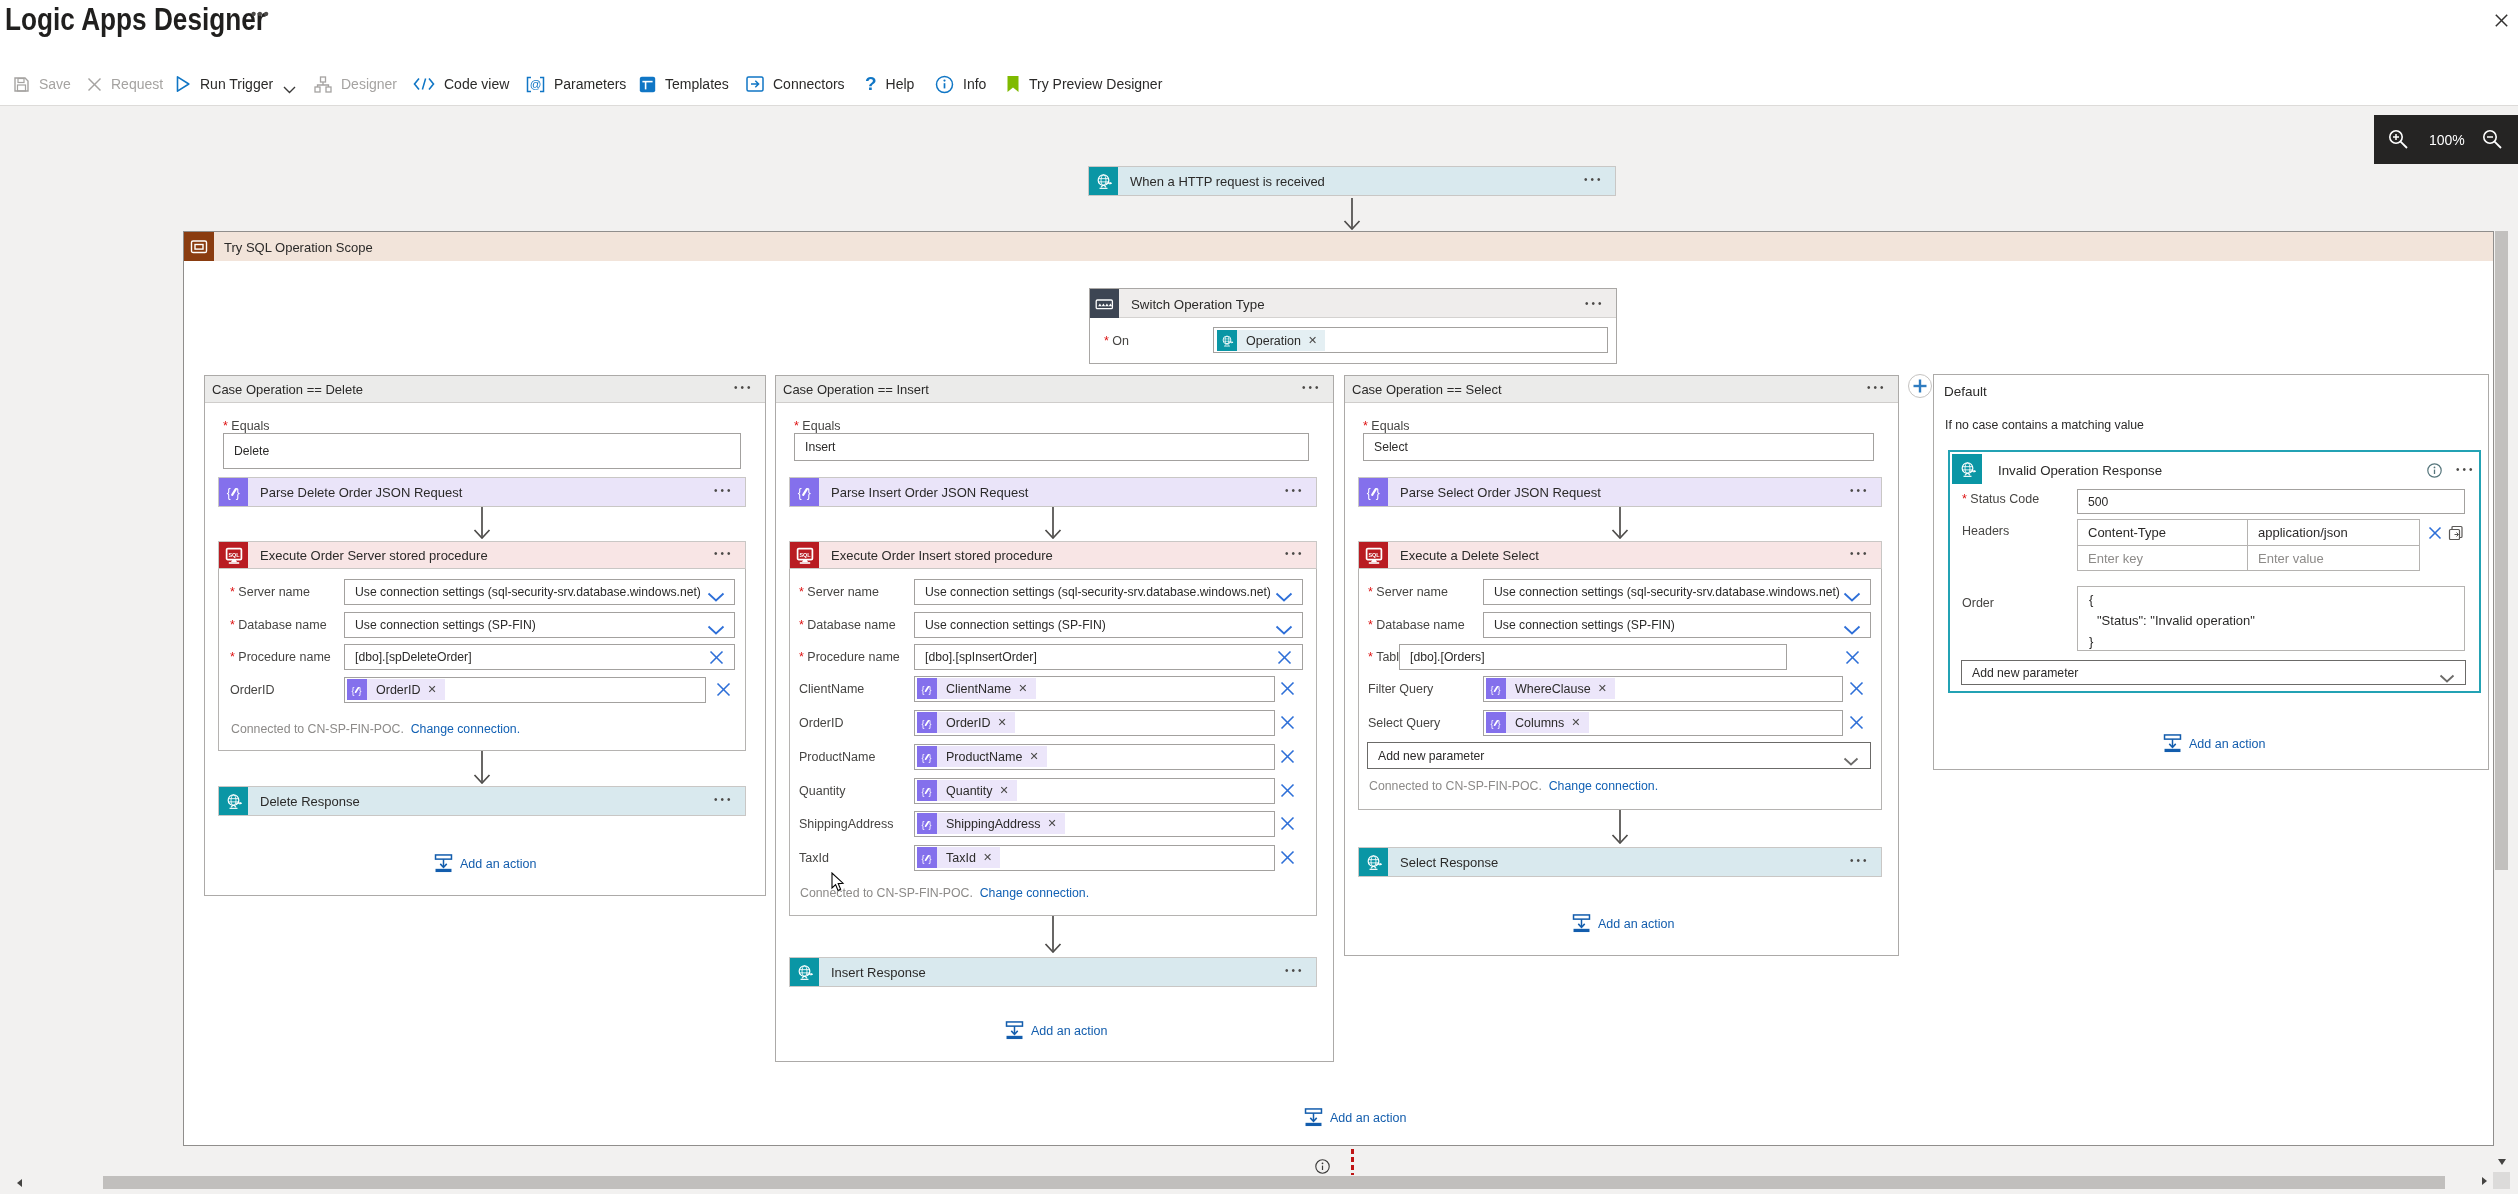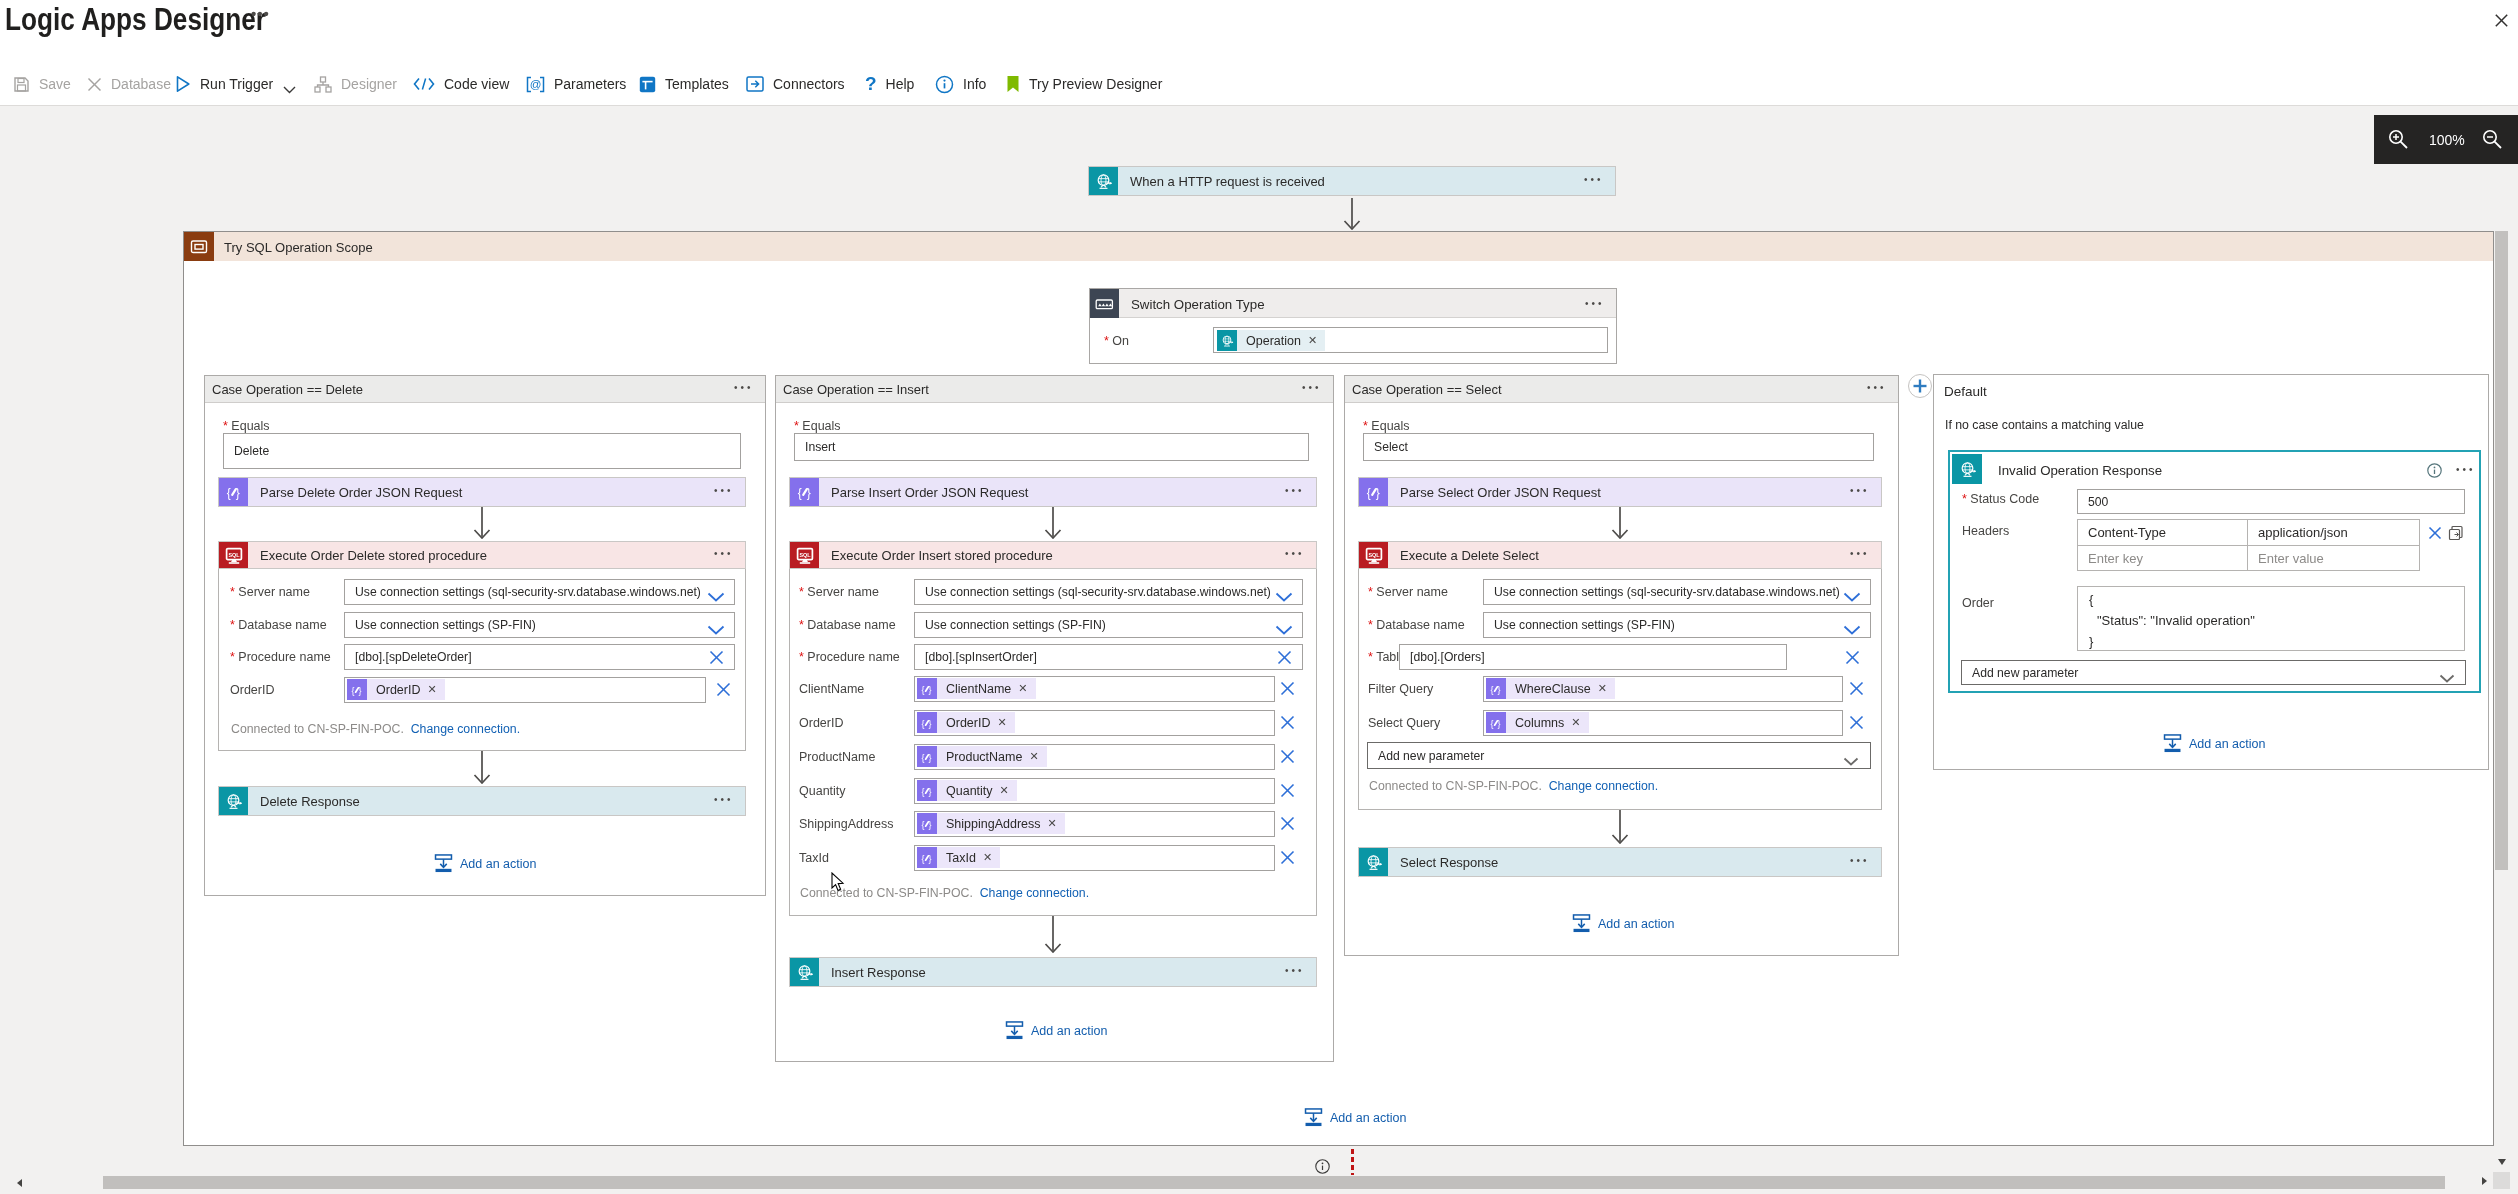--- a/index.html
+++ b/index.html
@@ -38,21 +38,21 @@
       <rect x="5" y="2.5" width="6" height="4" fill="none" stroke="#a5a3a1" stroke-width="1.2"></rect>
       <rect x="4.5" y="9" width="8" height="6" fill="none" stroke="#a5a3a1" stroke-width="1.2"></rect>
     </svg>
     <span style="font-size:14px;color:#a5a3a1;white-space:nowrap">Save</span>
   </div>
 <div class="abs flex" style="left:87px;top:72px;height:24px;gap:9px">
     <svg width="15" height="15" viewBox="0 0 15 15" style="">
       <line x1="1.5" y1="1.5" x2="13.5" y2="13.5" stroke="#a5a3a1" stroke-width="1.5"></line>
       <line x1="13.5" y1="1.5" x2="1.5" y2="13.5" stroke="#a5a3a1" stroke-width="1.5"></line>
     </svg>
-    <span style="font-size:14px;color:#a5a3a1;white-space:nowrap">Database</span>
+    <span style="font-size:14px;color:#a5a3a1;white-space:nowrap">Request</span>
   </div>
 <div class="abs flex" style="left:175px;top:72px;height:24px;gap:9px">
     <svg width="16" height="18" viewBox="0 0 16 18" style="">
       <path d="M2.5 1.8 L13.8 9 L2.5 16.2 z" fill="none" stroke="#1076c5" stroke-width="1.6" stroke-linejoin="round"></path>
     </svg>
     <span style="font-size:14px;color:#2b2a29;white-space:nowrap">Run Trigger</span>
   </div>
 <div class="abs" style="left:283px;top:80px"><svg width="13" height="8" viewBox="0 0 13 8" style="">
       <path d="M1 1 L6.5 6.5 L12 1" fill="none" stroke="#3b3a39" stroke-width="1.4"></path>
     </svg></div>
@@ -216,21 +216,21 @@
 <div class="abs" style="left:218px;top:541px;width:528px;height:210px;background:#fff;border:1px solid #b5b3b1;box-sizing:border-box"></div>
 <div class="bar" style="left:218px;top:541px;width:528px;height:28px;background:#f8e5e5">
 <div class="ic" style="background:#b91c22;height:26px">
       <svg width="18" height="17" viewBox="0 0 18 17" style="">
         <rect x="1.6" y="1.6" width="14.8" height="11" rx="1.2" fill="none" stroke="#fff" stroke-width="1.7"></rect>
         <text x="9" y="9.6" font-size="5.4" font-weight="bold" fill="#fff" text-anchor="middle" font-family="Liberation Sans,sans-serif">SQL</text>
         <path d="M 7.2 13 h3.6 l1.2 2 h-6 z" fill="#fff"></path>
         <rect x="3.8" y="15.2" width="10.4" height="1.6" fill="#fff"></rect>
       </svg>
     </div>
-<div class="tt">Execute Order Delete stored procedure</div>
+<div class="tt">Execute Order Server stored procedure</div>
   </div>
 <div class="dots" style="left:714px;top:548.0px">•••</div>
 <div class="lbl req" style="left:230px;top:585px">Server name</div>
 <div class="inp" style="left:344px;top:579px;width:391px;height:26px">
     <span class="pad">Use connection settings (sql-security-srv.database.windows.net)</span>
   </div>
 <div class="abs" style="left:707px;top:588px"><svg width="18" height="10" viewBox="0 0 18 10" style="">
       <path d="M 1.5 1.5 L 9.0 8.5 L 16.5 1.5" fill="none" stroke="#2e6fd8" stroke-width="1.8"></path>
     </svg></div>
 <div class="lbl req" style="left:230px;top:618px">Database name</div>

